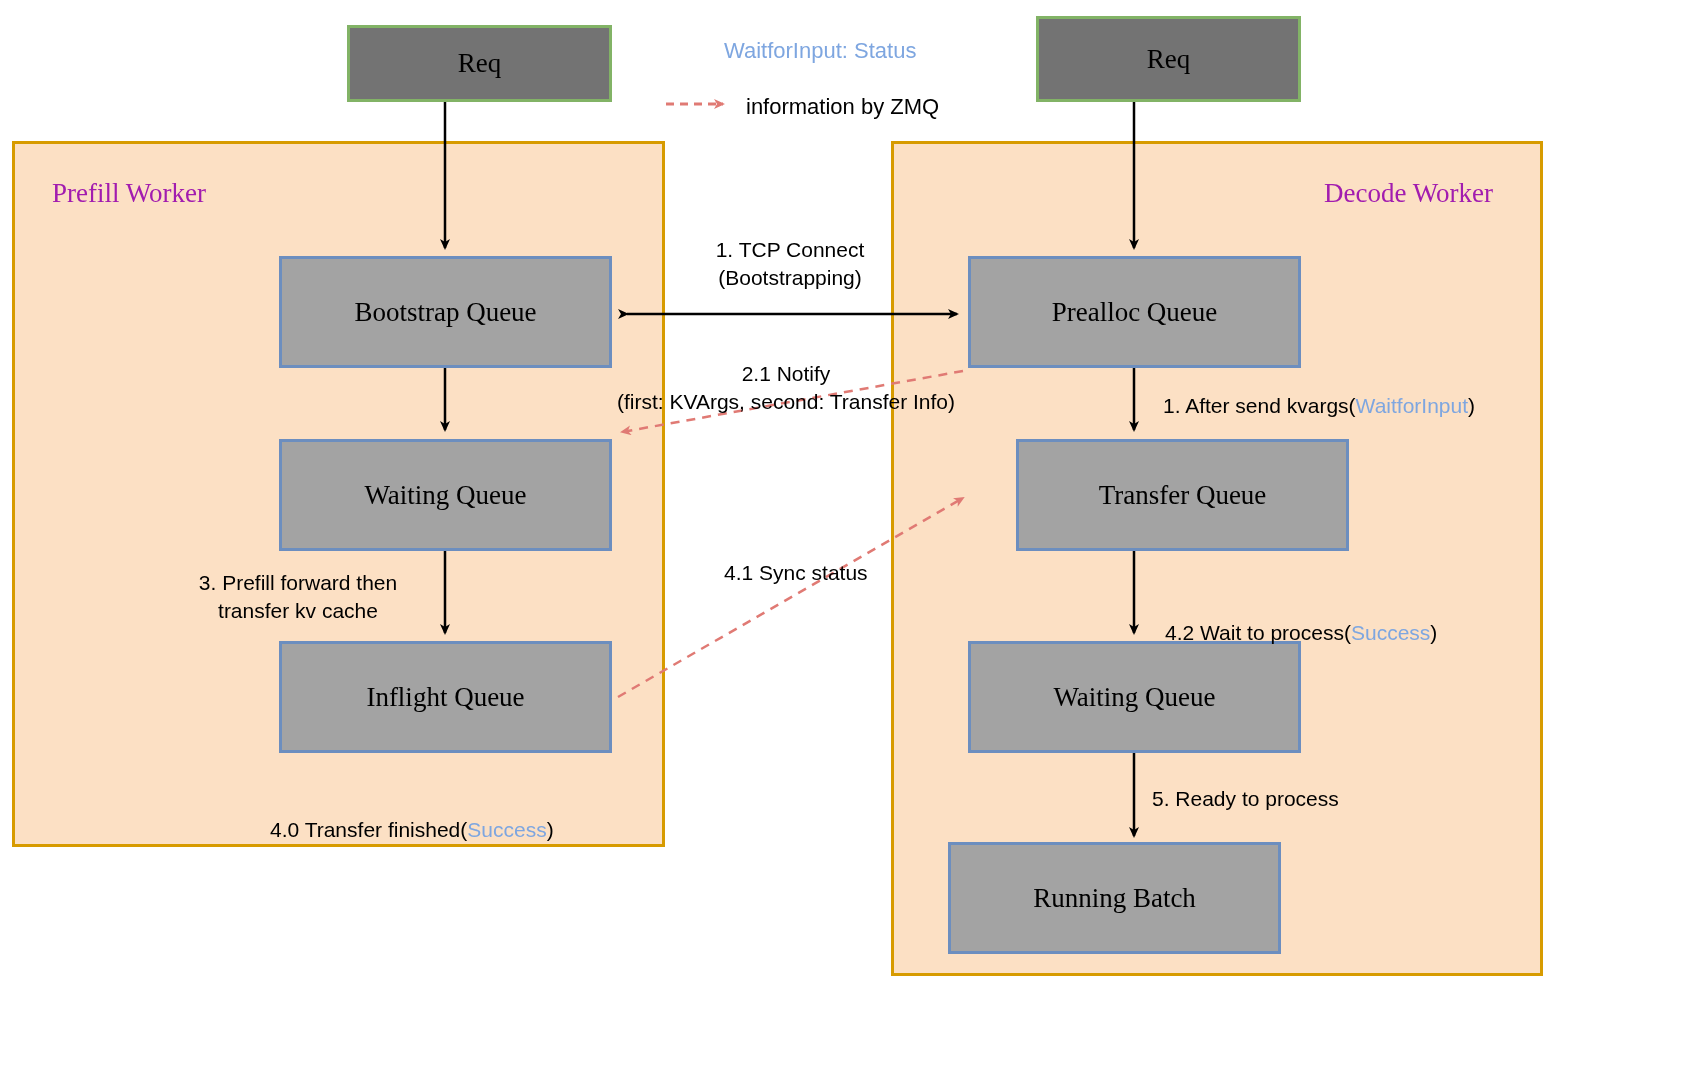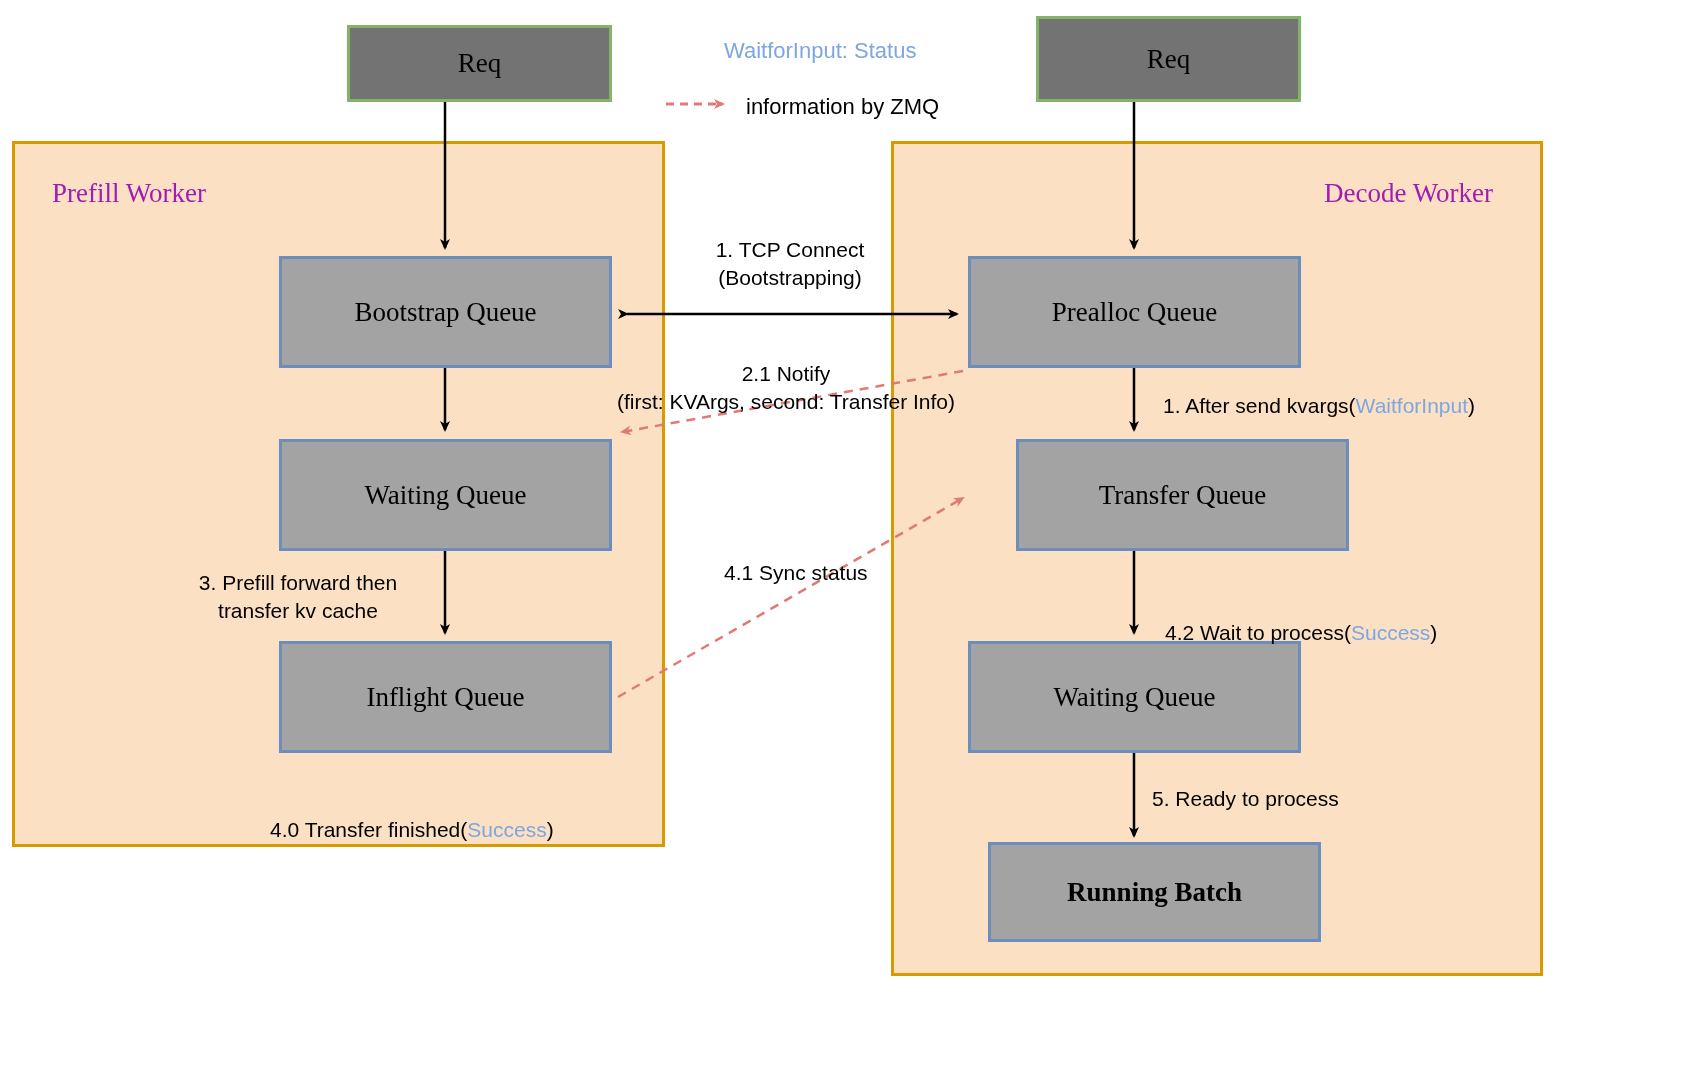--- a/index.html
+++ b/index.html
@@ -73,21 +73,21 @@
   <div class="node req" style="left:313px;top:25px;width:265px;height:77px;">Req</div>
   <div class="node req" style="left:1002px;top:16px;width:265px;height:86px;">Req</div>
 
   <div class="node" style="left:279px;top:256px;width:333px;height:112px;">Bootstrap Queue</div>
   <div class="node" style="left:279px;top:439px;width:333px;height:112px;">Waiting Queue</div>
   <div class="node" style="left:279px;top:641px;width:333px;height:112px;">Inflight Queue</div>
 
   <div class="node" style="left:968px;top:256px;width:333px;height:112px;">Prealloc Queue</div>
   <div class="node" style="left:1016px;top:439px;width:333px;height:112px;">Transfer Queue</div>
   <div class="node" style="left:968px;top:641px;width:333px;height:112px;">Waiting Queue</div>
-  <div class="node" style="left:988px;top:842px;width:333px;height:100px;font-weight:bold;">Running Batch</div>
+  <div class="node" style="left:948px;top:842px;width:333px;height:112px;">Running Batch</div>
 
   <div class="legend-status" style="left:684px;top:38px;">WaitforInput: Status</div>
   <div class="legend-zmq" style="left:746px;top:94px;">information by ZMQ</div>
 
   <div class="elabel center" style="left:700px;top:236px;width:180px;">
     <div>1. TCP Connect</div>
     <div>(Bootstrapping)</div>
   </div>
 
   <div class="elabel center" style="left:596px;top:360px;width:380px;">

